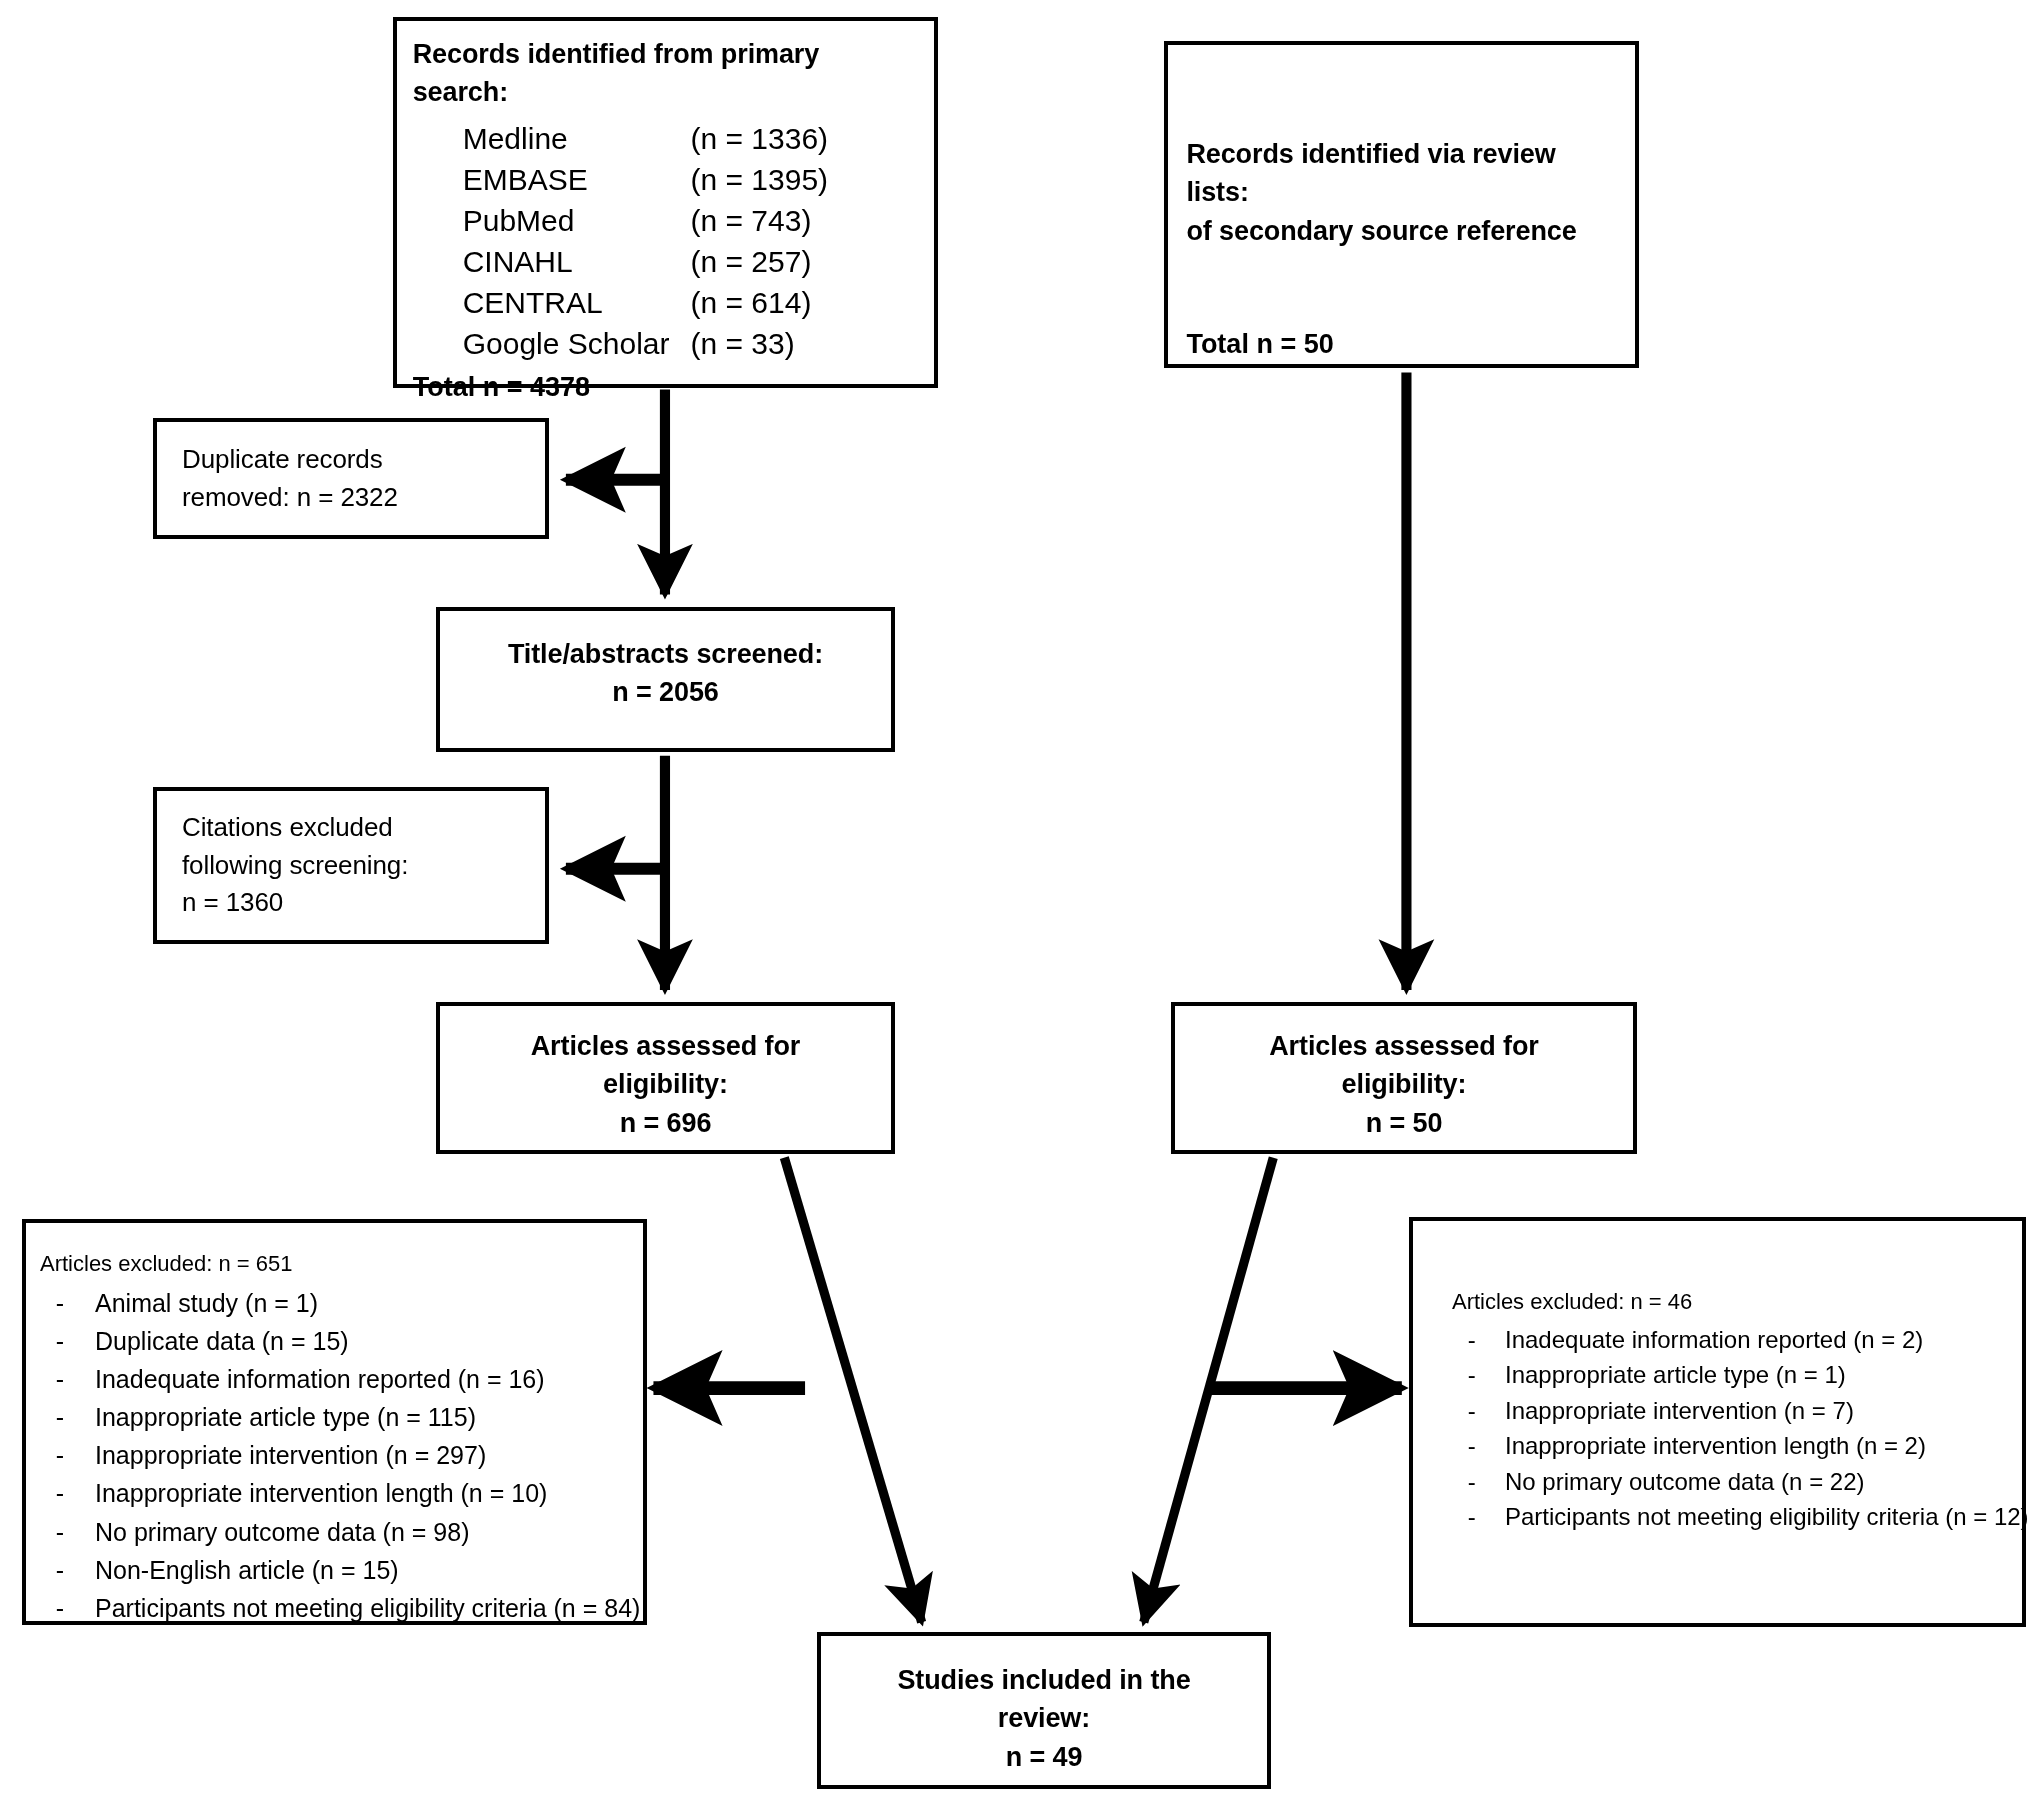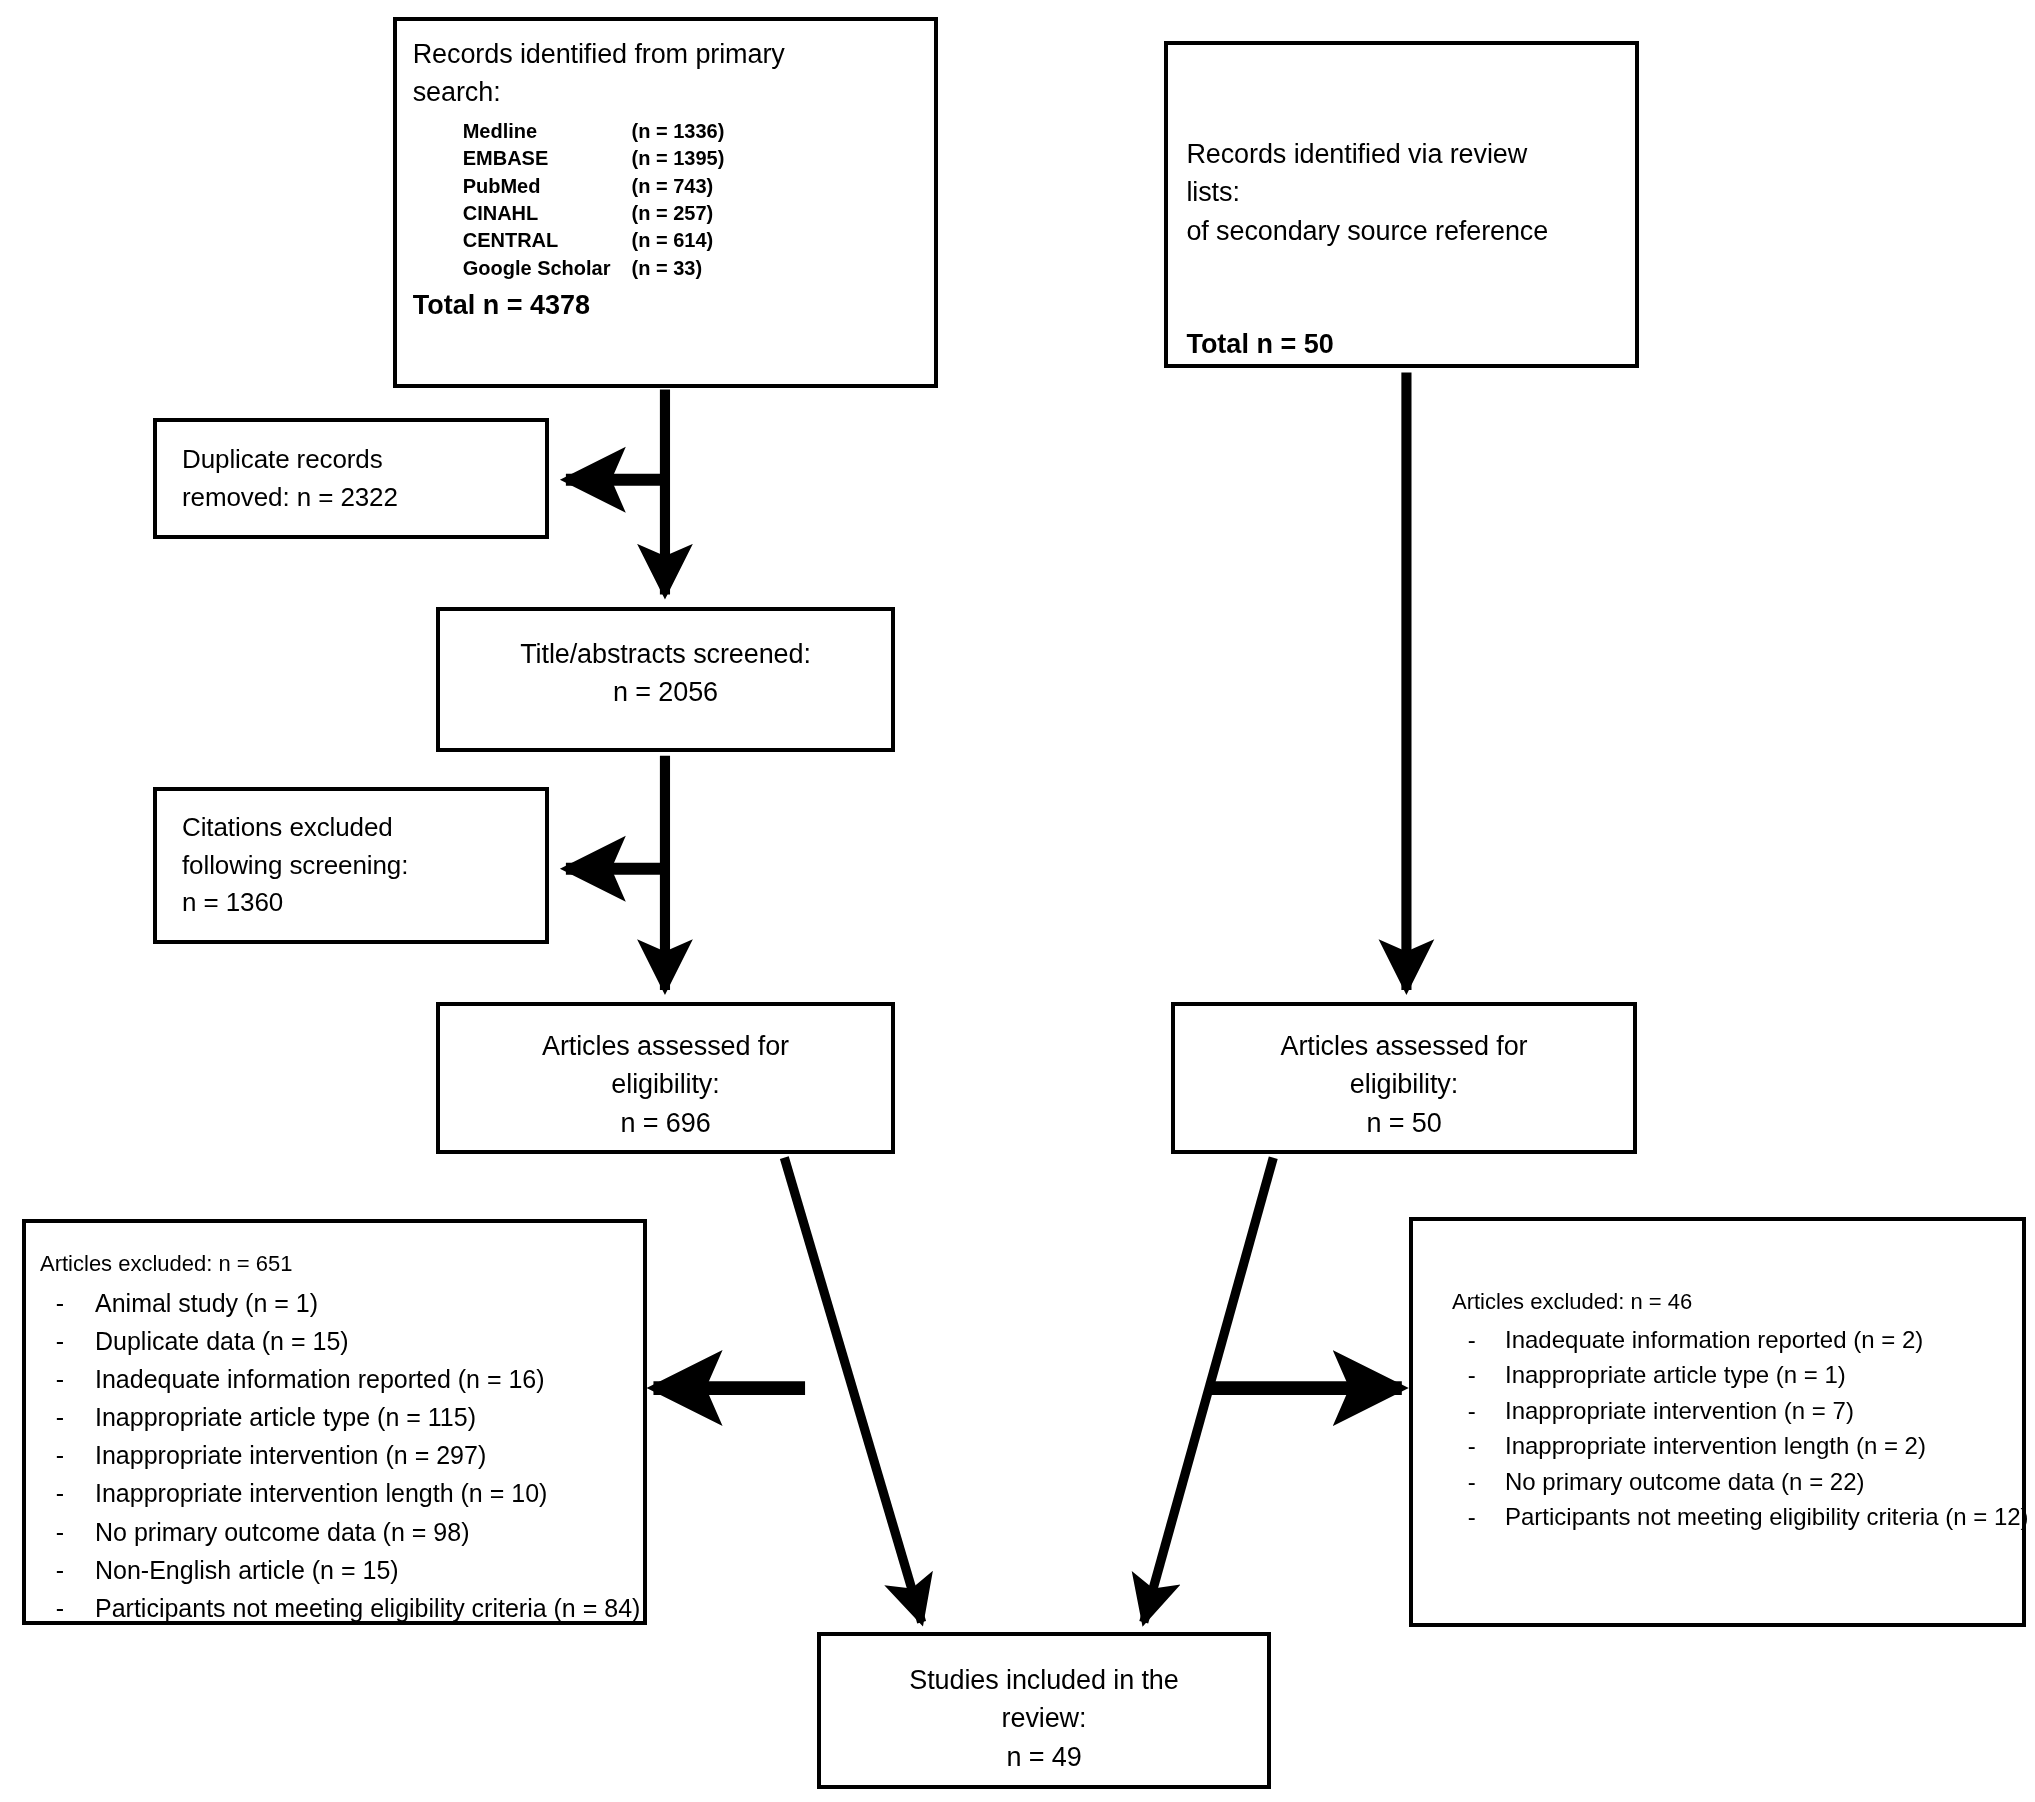--- a/index.html
+++ b/index.html
@@ -31,40 +31,40 @@
     background: #ffffff;
     border: 4.6px solid #000000;
     z-index: 3;
   }
   .box-inner {
     width: 100%;
     height: 100%;
     position: relative;
   }
   .ttl {
-    font-weight: normal;
+    font-weight: bold;
     font-size: 27px;
     line-height: 1.42;
     letter-spacing: -0.1px;
   }
   .plain {
     font-weight: normal;
     font-size: 26px;
     line-height: 1.44;
     letter-spacing: -0.1px;
   }
   .ctr { text-align: center; }
 
   
   #box-primary-search { left: 393px; top: 16.6px; width: 545px; height: 371px; }
   #box-primary-search .pad { padding: 14px 15.7px 0 15.7px; }
   .src-table { border-collapse: collapse; margin: 6.5px 0 0 0; }
   .src-table td {
-    font-weight: bold;
-    font-size: 20px;
+    font-weight: normal;
+    font-size: 30px;
     line-height: 1.37;
     padding: 0;
     white-space: nowrap;
     vertical-align: top;
   }
   .src-name { padding-left: 50px !important; padding-right: 21px !important; }
   .total-line { font-weight: bold; font-size: 27px; margin-top: 8px; }
 
   
   #box-secondary-source { left: 1164px; top: 41px; width: 475px; height: 327px; }

